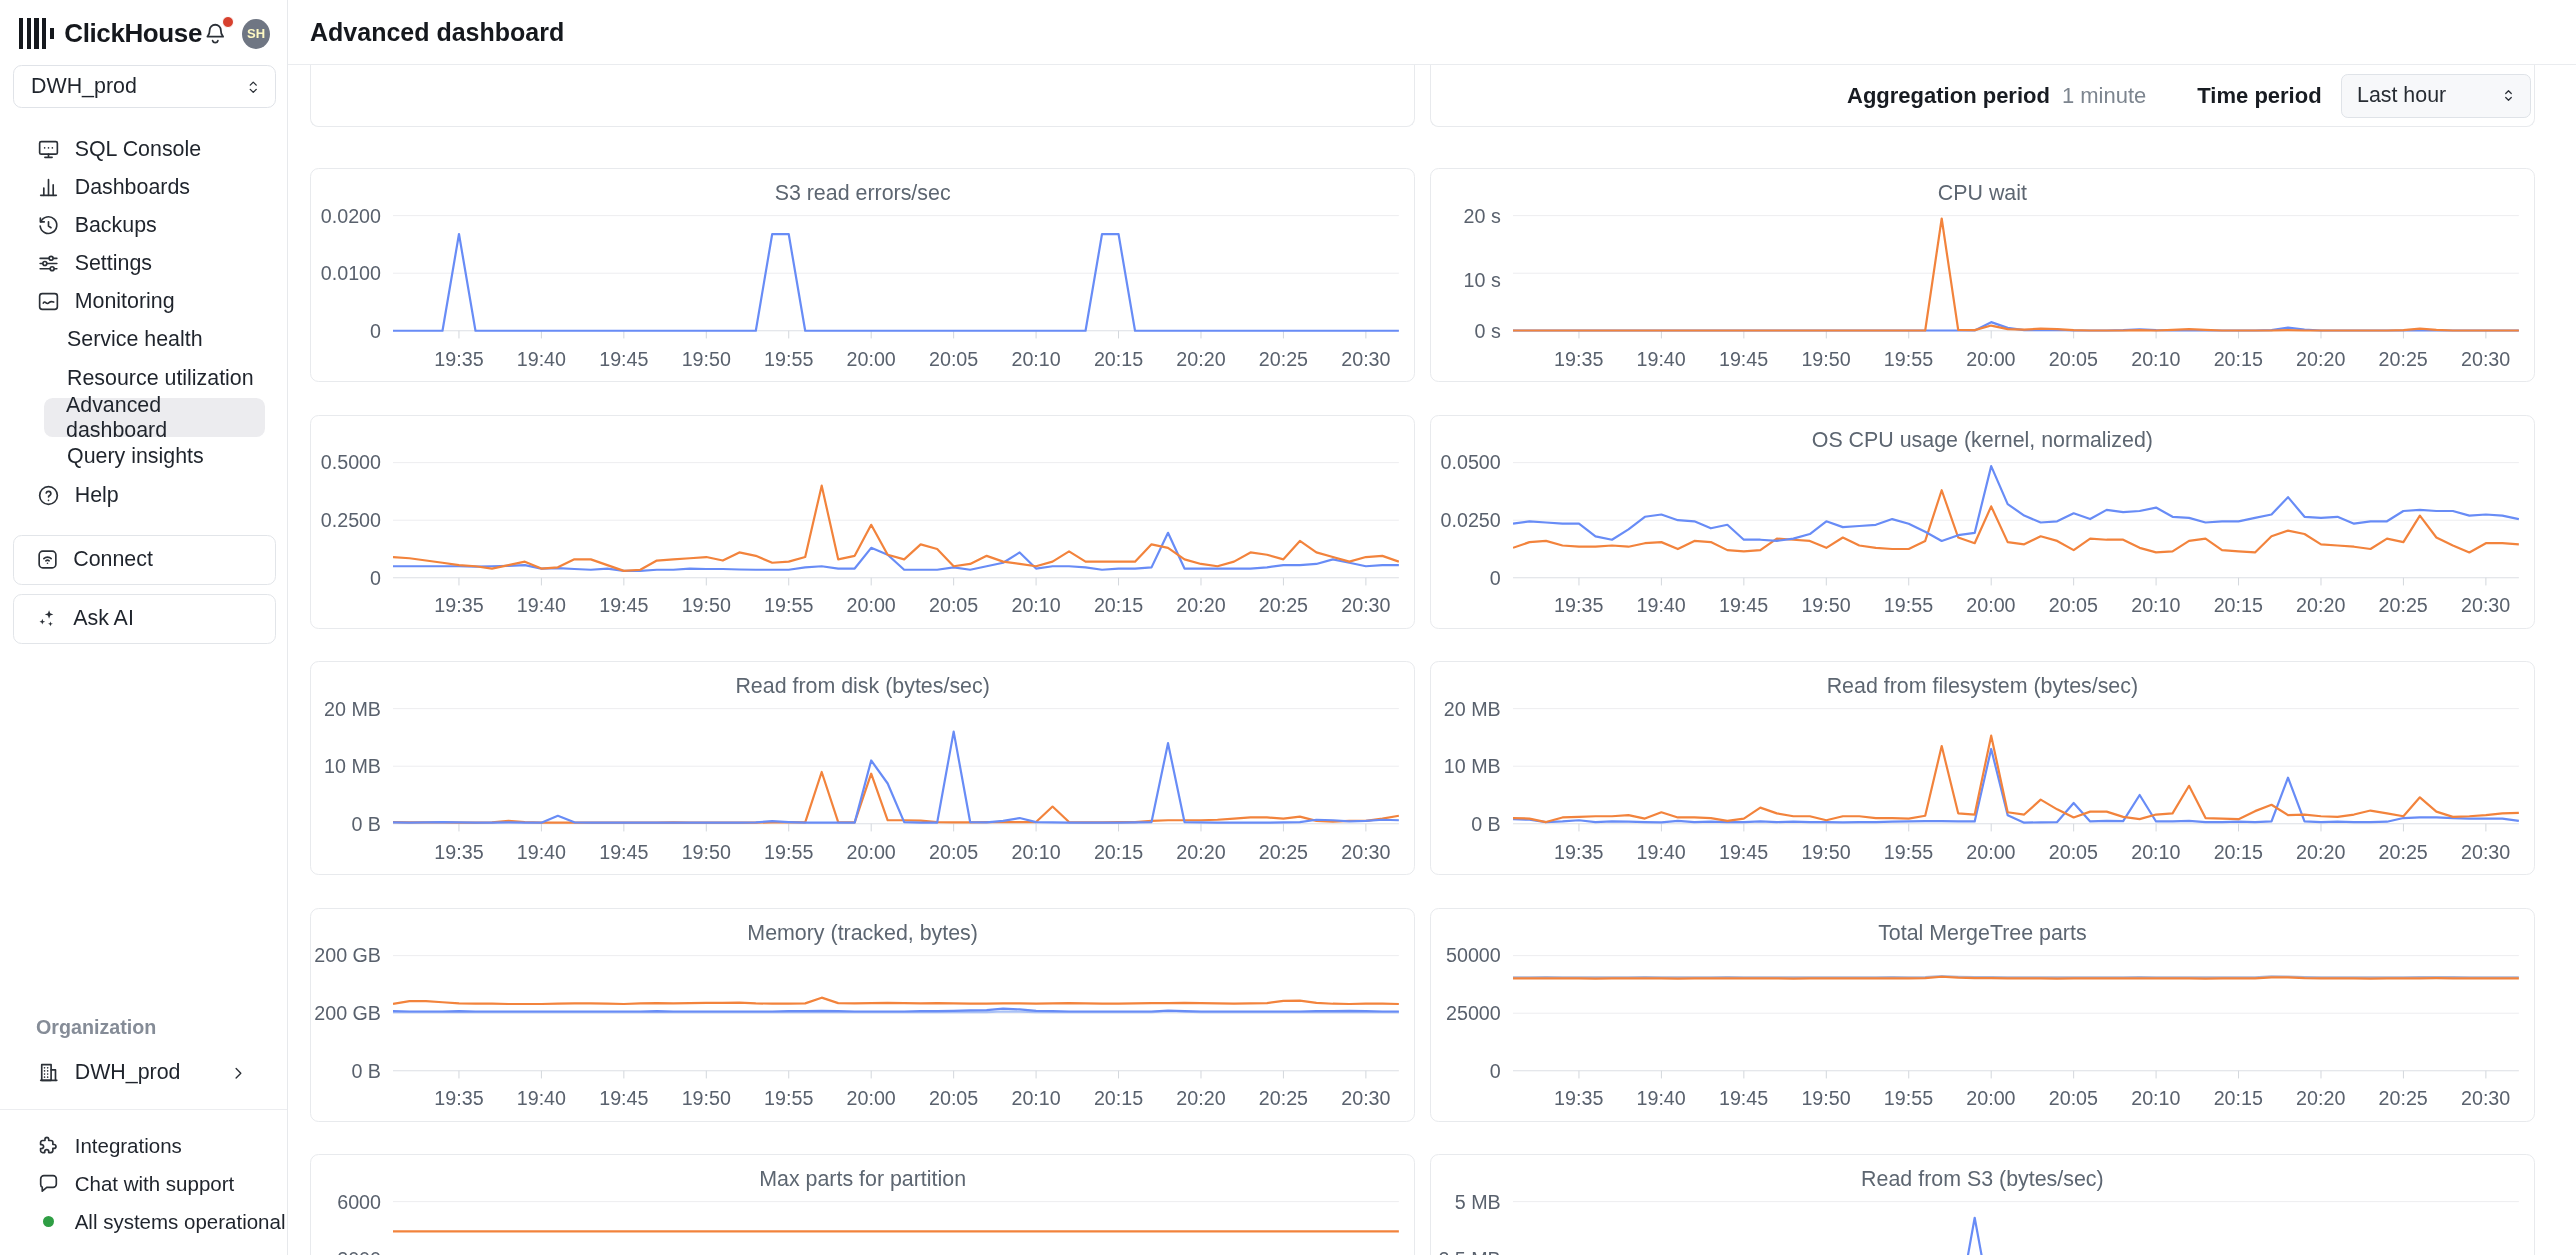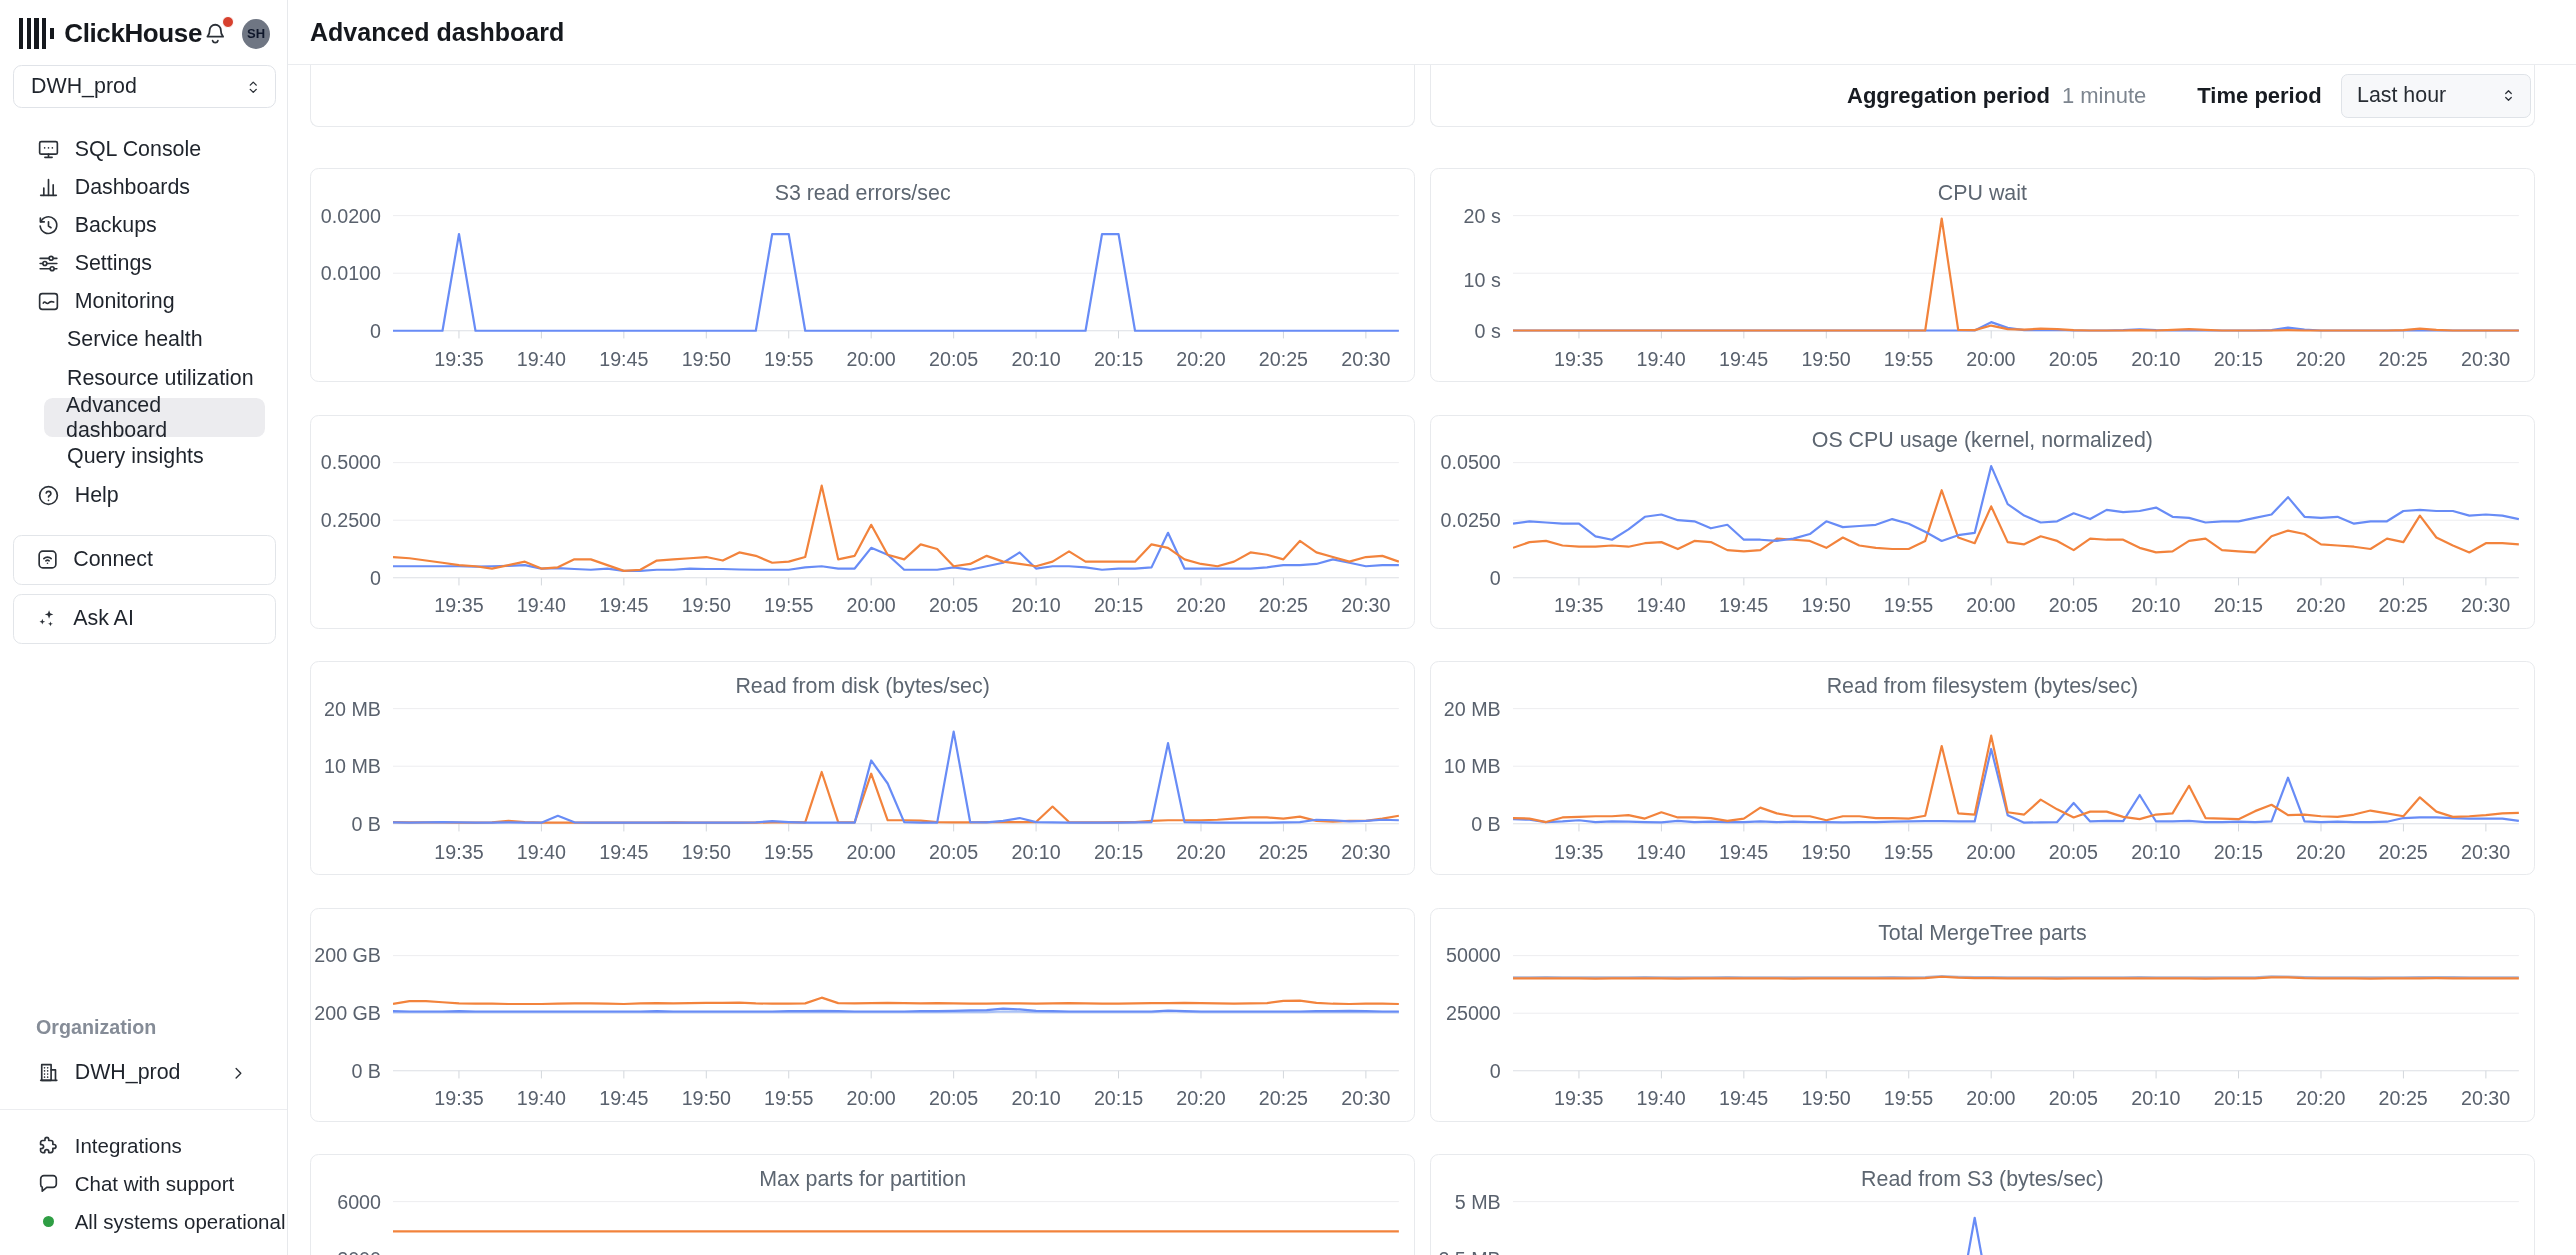--- a/index.html
+++ b/index.html
@@ -13,21 +13,21 @@
   .sidebar { width: 288px; min-width: 288px; border-right: 0.9px solid #e7e9ec;
     display: flex; flex-direction: column; padding-bottom: 15.4px; background:#fff; }
   .logo-row { display:flex; align-items:center; padding: 17px 17px 0 19px; height: 50px; }
   .logo { display:inline-flex; align-items:center; gap:3.4px; height:31px; }
   .logo i { display:block; width:4.3px; height:31px; background:#15181d; }
   .logo i.short { height:11px; }
   .logo-text { font-size:26px; font-weight:700; margin-left:10.3px; color:#15181d; letter-spacing:-0.4px; }
   .bell { margin-left:auto; position:relative; display:flex; cursor:pointer; }
   .bell .badge { position:absolute; top:-4.3px; right:-5.1px; width:12px; height:12px; border-radius:50%;
     background:#d7402e; border:1.7px solid #fff; }
-  .avatar { width:30px; height:30px; border-radius:50%; background:#6f7683; color:#0f172a;
+  .avatar { width:30px; height:30px; border-radius:50%; background:#6f7683; color:#fef9c3;
     font-size:13px; font-weight:700; display:flex; align-items:center; justify-content:center;
     margin-left:13.7px; cursor:pointer;text-align:right; }
   .service-select { margin:15.4px 11px 5.1px 13px; height:43px; border:0.9px solid #e0e3e8; border-radius:8.6px;
     display:flex; align-items:center; padding:0 12px 0 17px; font-size:21.4px; color:#1f242c; cursor:pointer; background:#fff; }
   .service-select .chev { margin-left:auto; display:flex; }
   nav { margin-top:17px; }
   .nav-item { height:38px; display:flex; align-items:center; gap:13.7px; padding-left:36px;
     font-size:21.4px; color:#1f242c; cursor:pointer; }
   .nav-icon { width:25px; height:25px; display:flex; align-items:center; justify-content:center; flex:none; }
   .sub-item { height:39px; display:flex; align-items:center; padding-left:67px; font-size:21.4px; color:#1f242c; cursor:pointer; }
@@ -540,20 +540,21 @@
                 <span class="xlabel" style="left: 63.9344%;">20:10</span>
                 <span class="xlabel" style="left: 72.1311%;">20:15</span>
                 <span class="xlabel" style="left: 80.3279%;">20:20</span>
                 <span class="xlabel" style="left: 88.5246%;">20:25</span>
                 <span class="xlabel" style="left: 96.7213%;">20:30</span>
               </div>
             </div>
           </div>
         </div>
         <div class="chart-card">
+          <div class="chart-title">Memory (tracked, bytes)</div>
           <div class="chart-body">
             <div class="ylabels">
               <span class="ytick" style="top: 135px;">0 B</span>
               <span class="ytick" style="top: 77px;">200 GB</span>
               <span class="ytick" style="top: 19.7px;">200 GB</span>
             </div>
             <div class="plot">
               <svg class="chart-svg" viewBox="0 0 1000 170" preserveAspectRatio="none">
                 <line x1="0" x2="1000" y1="158" y2="158" stroke="#dcdfe4" stroke-width="1" vector-effect="non-scaling-stroke"></line>
                 <line x1="0" x2="1000" y1="90.5" y2="90.5" stroke="#ededf0" stroke-width="1" vector-effect="non-scaling-stroke"></line>

